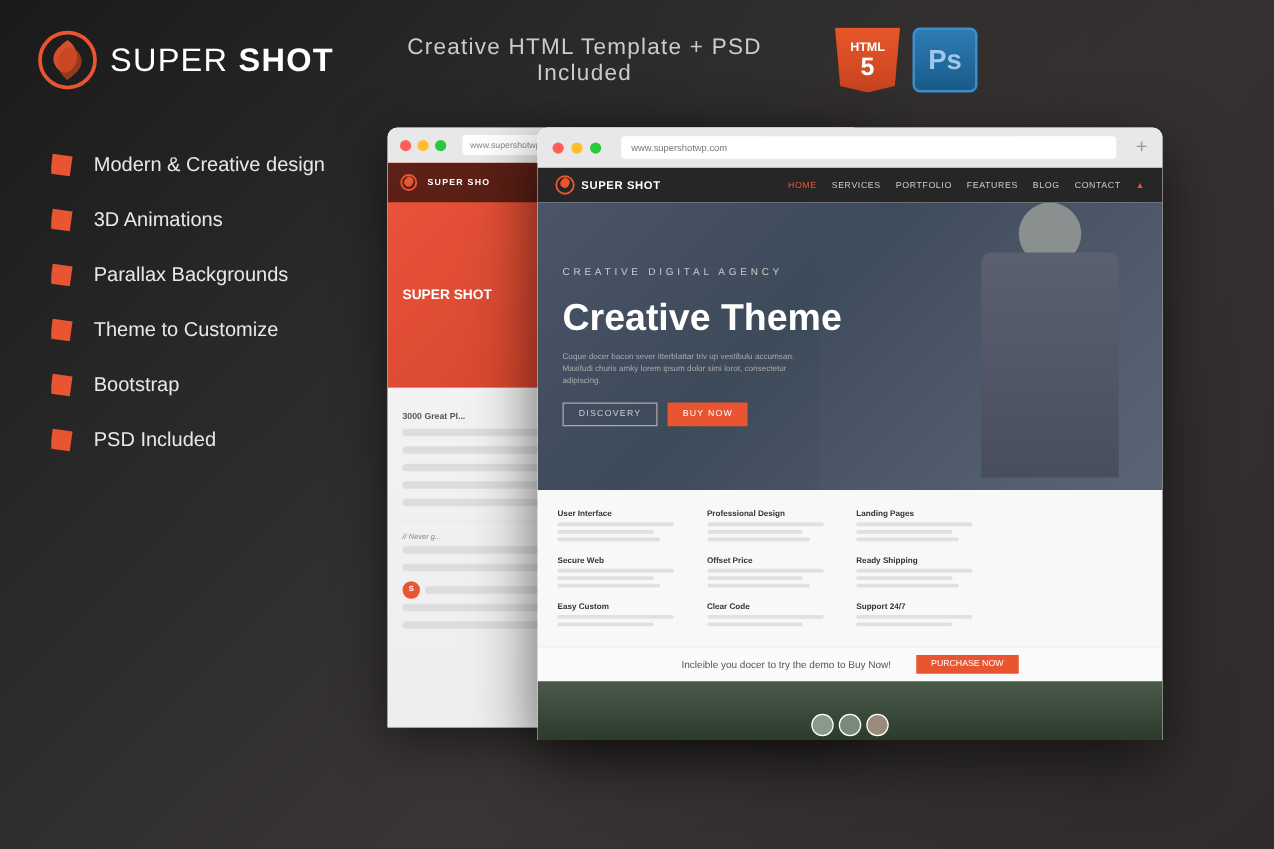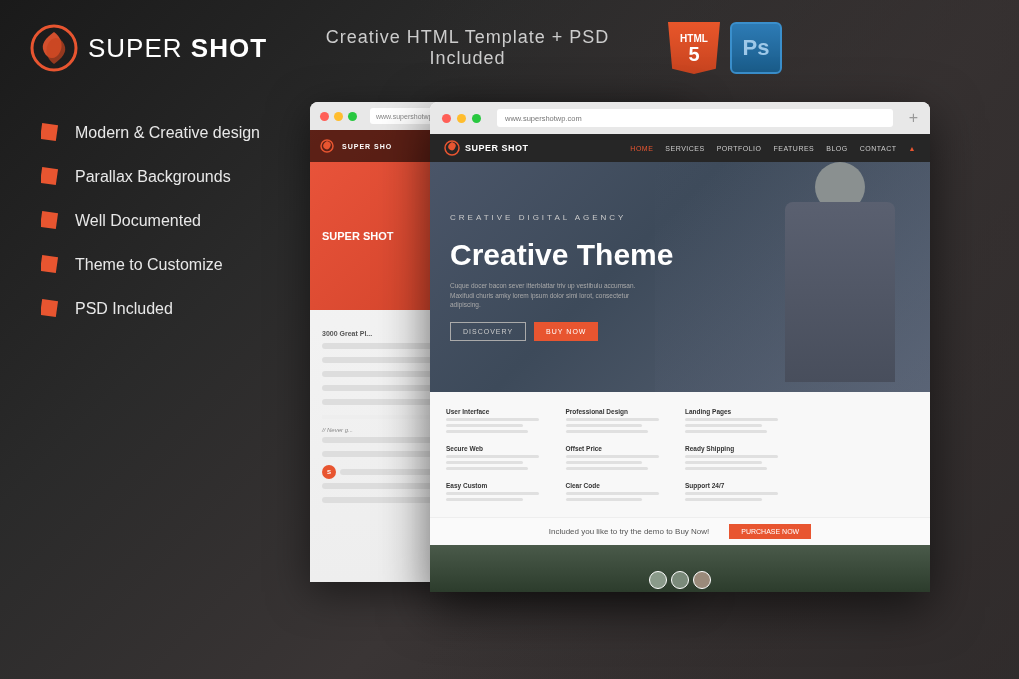--- a/index.html
+++ b/index.html
@@ -597,42 +597,48 @@
 
     <div class="features-panel">
 
       <div class="feature-item">
         <svg class="feature-icon" viewBox="0 0 20 20">
           <rect x="0" y="2" width="16" height="16" fill="#e85530" transform="rotate(8, 8, 10)"></rect>
         </svg>
         <span class="feature-text">Modern &amp; Creative design</span>
       </div>
 
+      <div class="feature-item">
+        <svg class="feature-icon" viewBox="0 0 20 20">
+          <rect x="0" y="2" width="16" height="16" fill="#e85530" transform="rotate(8, 8, 10)"></rect>
+        </svg>
+        <span class="feature-text">3D Animations</span>
+      </div>
 
       <div class="feature-item">
         <svg class="feature-icon" viewBox="0 0 20 20">
           <rect x="0" y="2" width="16" height="16" fill="#e85530" transform="rotate(8, 8, 10)"></rect>
         </svg>
         <span class="feature-text">Parallax Backgrounds</span>
       </div>
 
-      <div class="feature-item">
-        <svg class="feature-icon" viewBox="0 0 20 20">
-          <rect x="0" y="2" width="16" height="16" fill="#e85530" transform="rotate(8, 8, 10)"></rect>
-        </svg>
-        <span class="feature-text">Well Documented</span>
-      </div>
 
       <div class="feature-item">
         <svg class="feature-icon" viewBox="0 0 20 20">
           <rect x="0" y="2" width="16" height="16" fill="#e85530" transform="rotate(8, 8, 10)"></rect>
         </svg>
         <span class="feature-text">Theme to Customize</span>
       </div>
 
+      <div class="feature-item">
+        <svg class="feature-icon" viewBox="0 0 20 20">
+          <rect x="0" y="2" width="16" height="16" fill="#e85530" transform="rotate(8, 8, 10)"></rect>
+        </svg>
+        <span class="feature-text">Bootstrap</span>
+      </div>
 
 
       <div class="feature-item">
         <svg class="feature-icon" viewBox="0 0 20 20">
           <rect x="0" y="2" width="16" height="16" fill="#e85530" transform="rotate(8, 8, 10)"></rect>
         </svg>
         <span class="feature-text">PSD Included</span>
       </div>
 
     </div>
@@ -810,21 +816,21 @@
               </div>
             </div>
 
             <div class="site-feature-col">
 
               <div style="height:30px;"></div>
             </div>
           </div>
 
           <div class="site-cta">
-            <span class="site-cta-text">Included you like to try the demo to Buy Now!</span>
+            <span class="site-cta-text">Incleible you docer to try the demo to Buy Now!</span>
             <button class="site-cta-btn">PURCHASE NOW</button>
           </div>
 
           <div style="height:50px;background:linear-gradient(180deg,#4a5a4a 0%,#2a3a2a 100%);display:flex;align-items:flex-end;padding-bottom:6px;justify-content:center;gap:8px;">
 
             <div style="display:flex;gap:4px;">
               <div style="width:18px;height:18px;border-radius:50%;background:#8a9a8a;border:1.5px solid white;"></div>
               <div style="width:18px;height:18px;border-radius:50%;background:#7a8a7a;border:1.5px solid white;"></div>
               <div style="width:18px;height:18px;border-radius:50%;background:#9a8a7a;border:1.5px solid white;"></div>
             </div>

